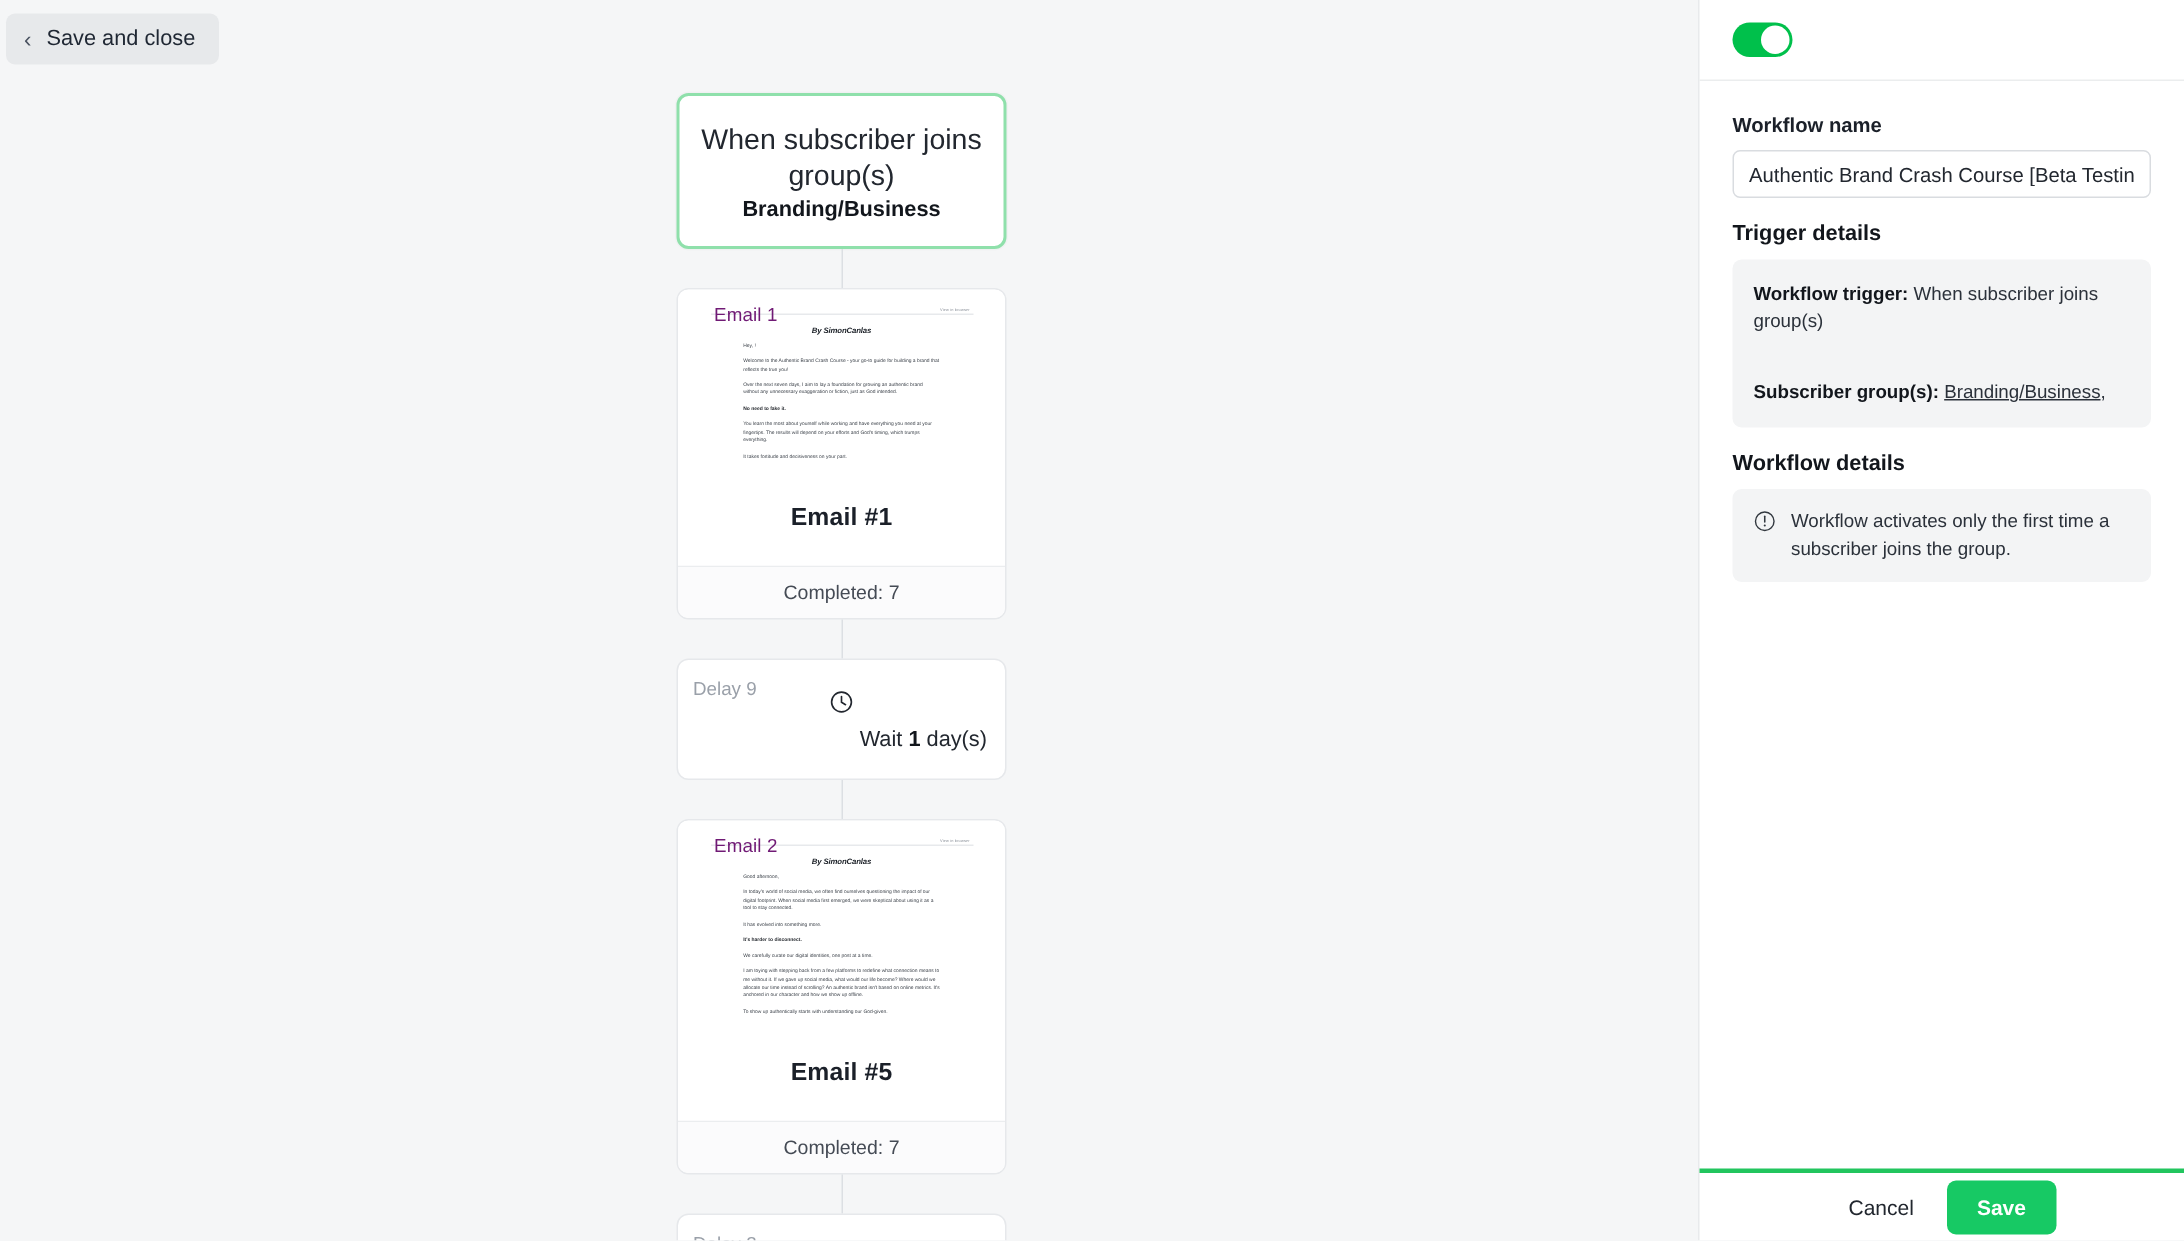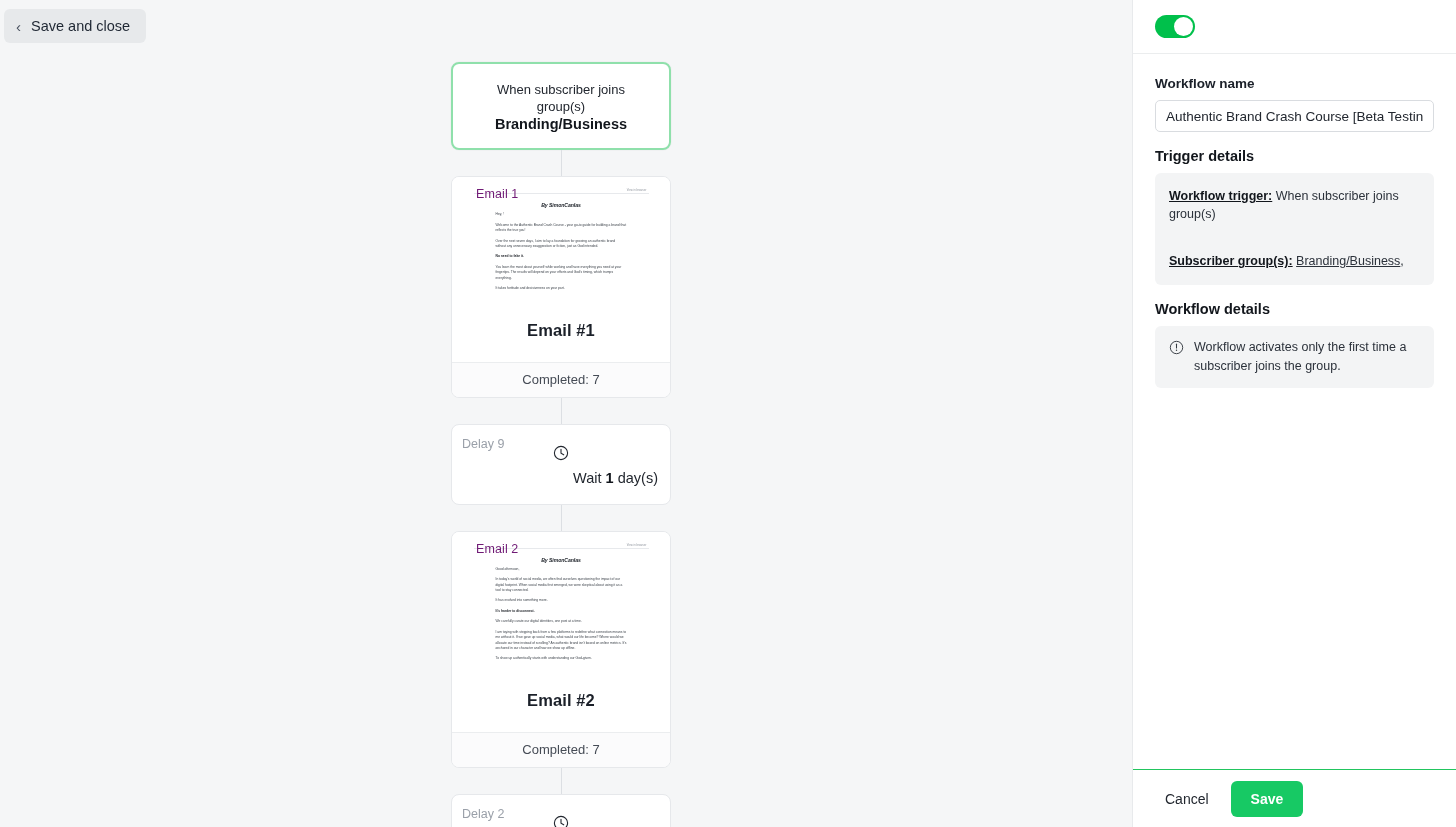--- a/index.html
+++ b/index.html
@@ -39,21 +39,21 @@
 
   
   .trigger {
     border: 2px solid #8fe0ab;
     background: #ffffff;
     border-radius: 8px;
     padding: 18px 14px 16px;
     text-align: center;
     box-shadow: 0 0 0 1px rgba(0,0,0,0.02);
   }
-  .trigger .t-line { font-size: 13px; color: #22272f; line-height: 1.28; }
+  .trigger .t-line { font-size: 19px; color: #22272f; line-height: 1.28; }
   .trigger .t-group { font-size: 14.5px; color: #12161c; font-weight: 700; margin-top: 1px; }
 
   
   .email-node {
     background: #ffffff;
     border: 1px solid #e6e8eb;
     border-radius: 8px;
     overflow: hidden;
   }
   .email-label {
@@ -147,31 +147,31 @@
     font-family: "Liberation Sans", sans-serif;
     background: #fff; outline: none;
   }
   .sec-title { font-size: 14.5px; font-weight: 700; color: #12161c; margin: 16px 0 9px; }
   .info-box {
     background: #f3f4f5; border-radius: 6px;
     padding: 14px 14px 15px;
   }
   .info-row { font-size: 12.5px; color: #2b313a; line-height: 1.45; }
   .info-row + .info-row { margin-top: 29px; }
-  .info-row b { font-weight: 700; color: #12161c; text-decoration: underline; }
+  .info-row b { font-weight: 700; color: #12161c; }
   .info-row u { text-decoration: underline; }
   .note-box {
     background: #f3f4f5; border-radius: 6px;
     padding: 12px 14px 13px;
     display: flex; gap: 10px; align-items: flex-start;
   }
   .note-text { font-size: 12.5px; color: #2b313a; line-height: 1.45; }
   .panel-foot {
-    height: 58px; border-top: 1px solid #22c55e;
-    display: flex; align-items: center; justify-content: flex-start;
+    height: 48px; border-top: 3px solid #22c55e;
+    display: flex; align-items: center; justify-content: center;
     gap: 8px; padding: 0 18px;
   }
   .btn-cancel {
     background: transparent; border: none;
     font-size: 14px; color: #22272f; padding: 9px 14px;
     cursor: pointer; border-radius: 6px;
     font-family: "Liberation Sans", sans-serif;
   }
   .btn-save {
     background: #17c964; border: none; color: #fff;
@@ -247,21 +247,21 @@
             <div class="pv-text">
               <p>Good afternoon,</p>
               <p>In today's world of social media, we often find ourselves questioning the impact of our digital footprint. When social media first emerged, we were skeptical about using it as a tool to stay connected.</p>
               <p>It has evolved into something more.</p>
               <p class="b">It's harder to disconnect.</p>
               <p>We carefully curate our digital identities, one post at a time.</p>
               <p>I am toying with stepping back from a few platforms to redefine what connection means to me without it. If we gave up social media, what would our life become? Where would we allocate our time instead of scrolling? An authentic brand isn't based on online metrics. It's anchored in our character and how we show up offline.</p>
               <p>To show up authentically starts with understanding our God-given.</p>
             </div>
           </div>
-          <div class="email-big">Email #2</div>
+          <div class="email-big">Email #5</div>
         </div>
         <div class="email-foot">Completed: 7</div>
       </div>
       <div class="connector"></div>
 
       <div class="delay-node">
         <div class="delay-label">Delay 2</div>
         <svg class="clock" width="16" height="16" viewBox="0 0 16 16">
           <circle cx="8" cy="8" r="6.6" fill="none" stroke="#22272f" stroke-width="1.1"></circle>
           <path d="M8 4.3V8.2l2.7 1.6" fill="none" stroke="#22272f" stroke-width="1.1" stroke-linecap="round"></path>

